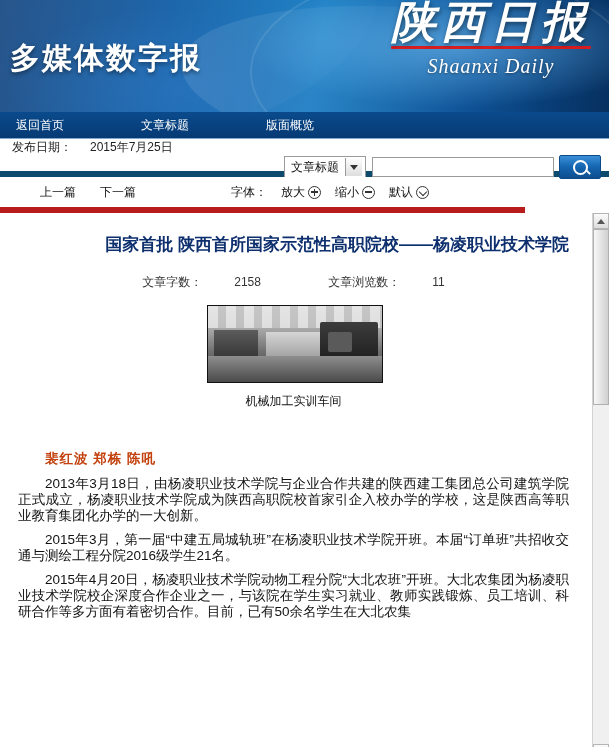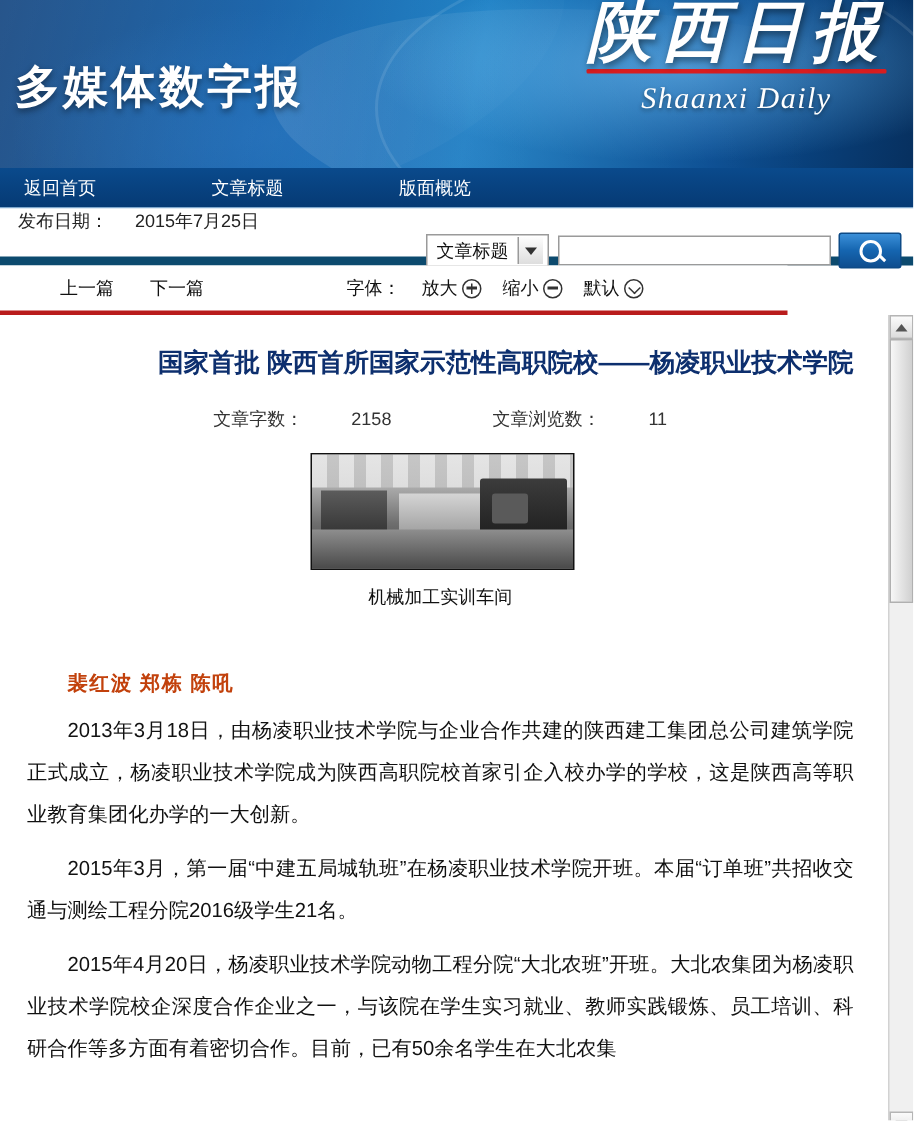--- a/index.html
+++ b/index.html
@@ -198,21 +198,21 @@
     background: #ffffff;
     right: -5px; bottom: 0px;
     transform: rotate(45deg);
   }
 
   
   .subbar {
     width: 525px;
     height: 30px;
     background: #ffffff;
-    border-bottom: 3px solid #b91c1c;
+    border-bottom: 6px solid #b91c1c;
     display: flex;
     align-items: center;
     position: relative;
     font-size: 12px;
     color: #111;
   }
   .subbar .link {
     padding: 0 12px;
     cursor: pointer;
   }
@@ -347,21 +347,21 @@
     margin-top: 40px;
     font-size: 13.5px;
     font-weight: bold;
     color: #c2410c;
     text-indent: 2em;
     letter-spacing: 1px;
   }
   .para {
     margin-top: 8px;
     font-size: 13.5px;
-    line-height: 28px;
+    line-height: 16px;
     color: #111;
     text-indent: 2em;
     text-align: justify;
   }
 
   
   .scrollbar {
     position: absolute;
     right: 0; top: 0;
     width: 16px;

